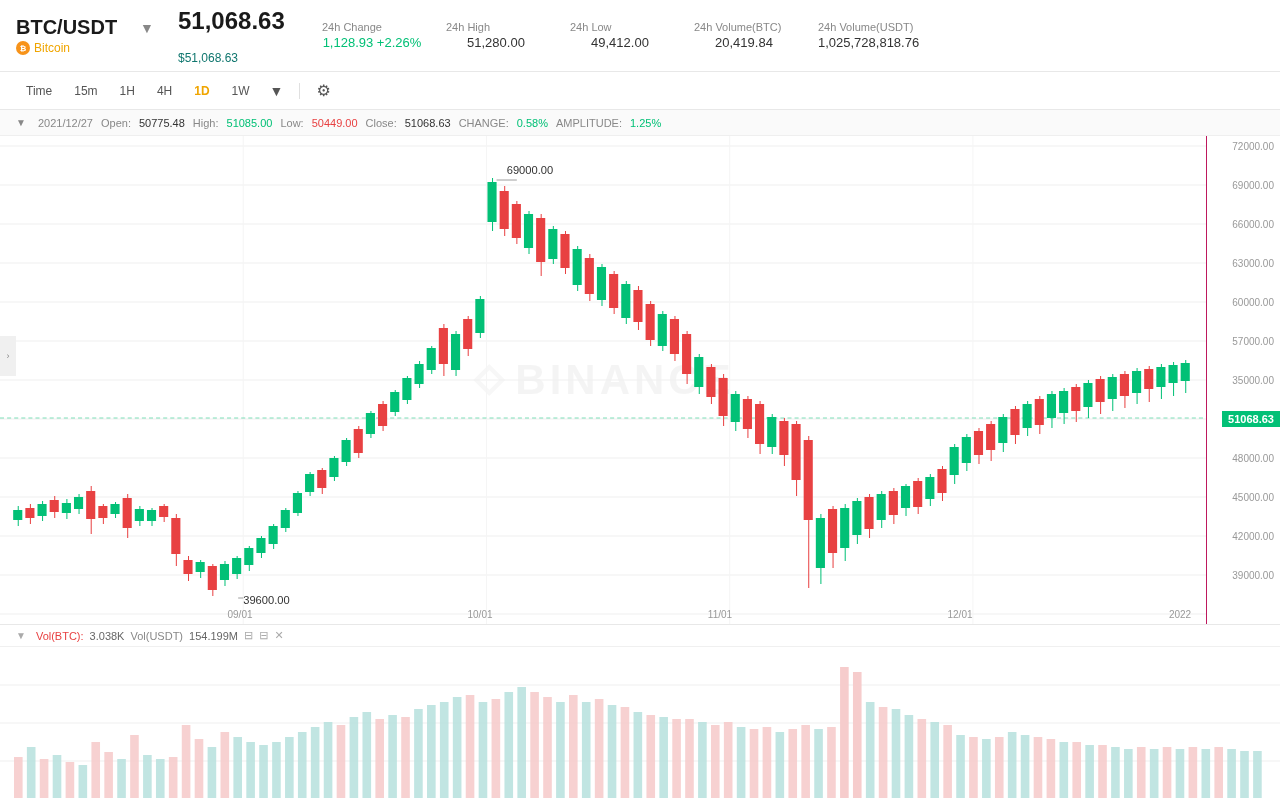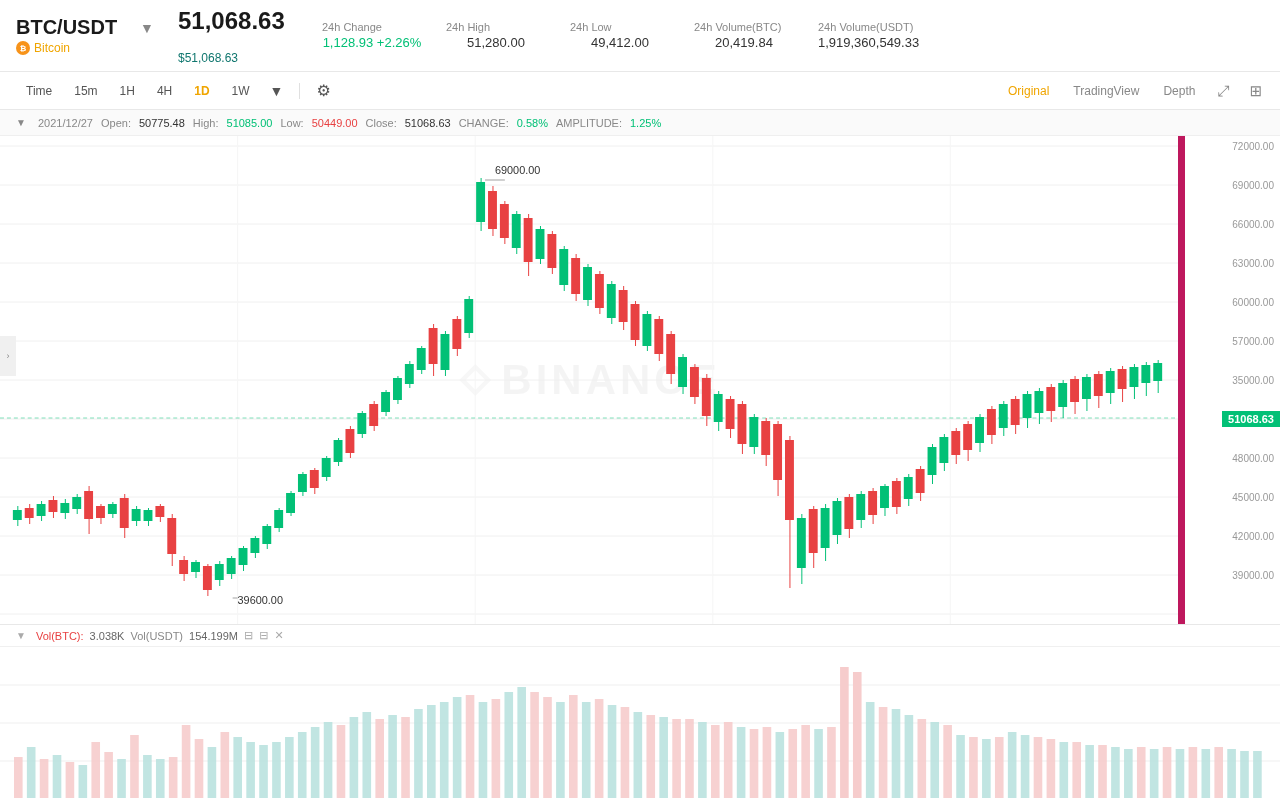--- a/index.html
+++ b/index.html
@@ -174,22 +174,22 @@
       height: 488px;
       position: relative;
     }
     .chart-main {
       flex: 1;
       position: relative;
       overflow: hidden;
       background: #fff;
     }
     .y-axis {
-      width: 102px;
-      border-left: 7px solid #be185d;
+      width: 74px;
+      border-left: 1px solid #be185d;
       position: relative;
       background: #fff;
       flex-shrink: 0;
     }
 
     
     .watermark {
       position: absolute;
       top: 50%;
       left: 50%;
@@ -330,42 +330,35 @@
   <div class="stat-item">
     <div class="stat-label">24h Low</div>
     <div class="stat-value">49,412.00</div>
   </div>
   <div class="stat-item">
     <div class="stat-label">24h Volume(BTC)</div>
     <div class="stat-value">20,419.84</div>
   </div>
   <div class="stat-item">
     <div class="stat-label">24h Volume(USDT)</div>
-    <div class="stat-value">1,919,360,549.33</div>
+    <div class="stat-value">1,025,728,818.76</div>
   </div>
 </div>
 
 <div class="toolbar">
   <div class="toolbar-left">
     <button class="tb-btn">Time</button>
     <button class="tb-btn">15m</button>
     <button class="tb-btn">1H</button>
     <button class="tb-btn">4H</button>
     <button class="tb-btn active">1D</button>
     <button class="tb-btn">1W</button>
     <button class="tb-icon-btn">▼</button>
     <div class="tb-divider"></div>
     <button class="tb-icon-btn" style="font-size:16px;">⚙</button>
-  </div>
-  <div class="toolbar-right">
-    <button class="view-btn active" style="color:#f0a500">Original</button>
-    <button class="view-btn">TradingView</button>
-    <button class="view-btn">Depth</button>
-    <button class="icon-action">⤢</button>
-    <button class="icon-action">⊞</button>
   </div>
 </div>
 
 <div class="ohlc-bar">
   <span class="chevron-sm">▼</span>
   <span>2021/12/27</span>
   <span>Open:</span>
   <span class="ohlc-val">50775.48</span>
   <span>High:</span>
   <span class="ohlc-val green">51085.00</span>
@@ -705,20 +698,27 @@
       <rect x="1165" y="227" width="9" height="18" fill="#02c076"></rect>
 
       <text x="500" y="38" fill="#333" font-size="11">69000.00</text>
       <line x1="490" y1="44" x2="510" y2="44" stroke="#888" stroke-width="0.8"></line>
 
       <text x="240" y="468" fill="#333" font-size="11">39600.00</text>
       <line x1="240" y1="462" x2="235" y2="462" stroke="#888" stroke-width="0.8"></line>
 
     </svg>
 
+    <div style="position:absolute;bottom:0;left:0;right:0;height:20px;display:flex;align-items:center;">
+      <span class="x-label" style="left:240px;position:absolute;font-size:10px;color:#999;transform:translateX(-50%)">09/01</span>
+      <span class="x-label" style="left:480px;position:absolute;font-size:10px;color:#999;transform:translateX(-50%)">10/01</span>
+      <span class="x-label" style="left:720px;position:absolute;font-size:10px;color:#999;transform:translateX(-50%)">11/01</span>
+      <span class="x-label" style="left:960px;position:absolute;font-size:10px;color:#999;transform:translateX(-50%)">12/01</span>
+      <span class="x-label" style="left:1180px;position:absolute;font-size:10px;color:#999;transform:translateX(-50%)">2022</span>
+    </div>
 
     <button class="arrow-btn" style="top:45%;font-size:9px;">›</button>
   </div>
 
   <div class="y-axis">
     <span class="y-label" style="top:2%">72000.00</span>
     <span class="y-label" style="top:10%">69000.00</span>
     <span class="y-label" style="top:18%">66000.00</span>
     <span class="y-label" style="top:26%">63000.00</span>
     <span class="y-label" style="top:34%">60000.00</span>

